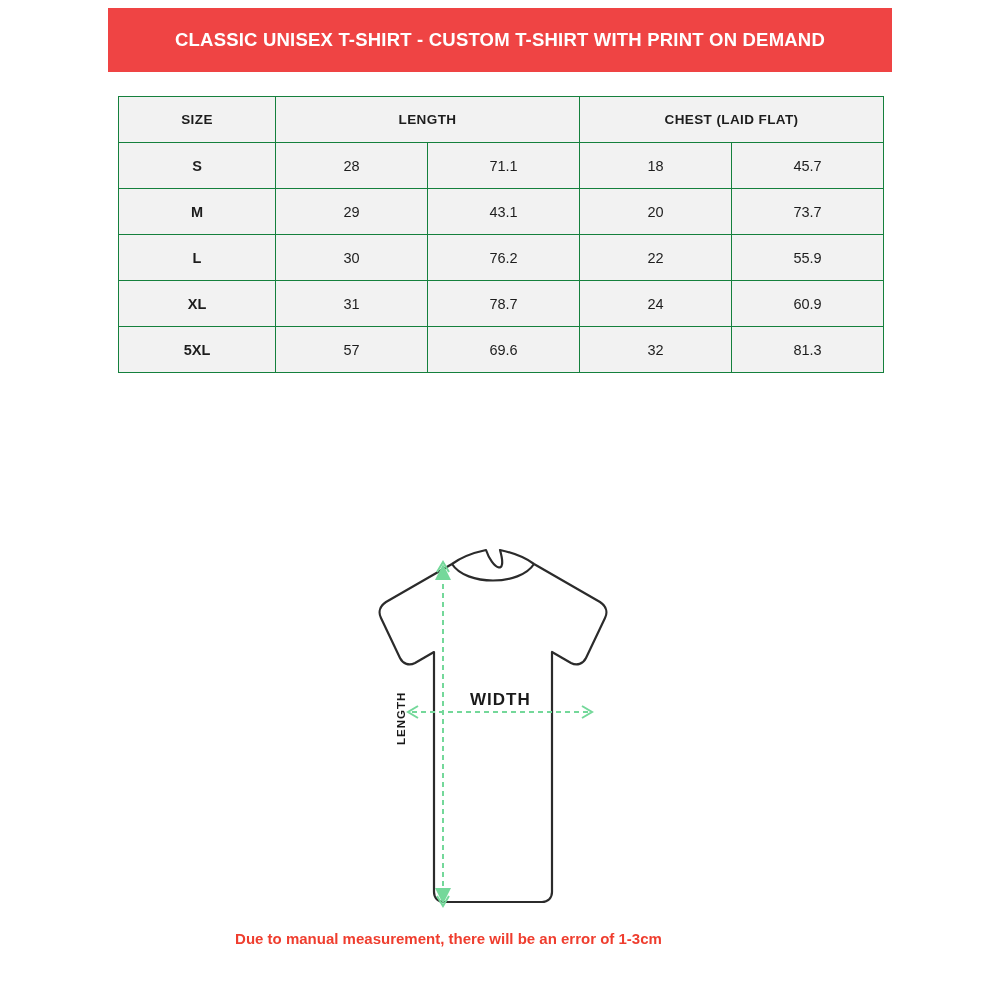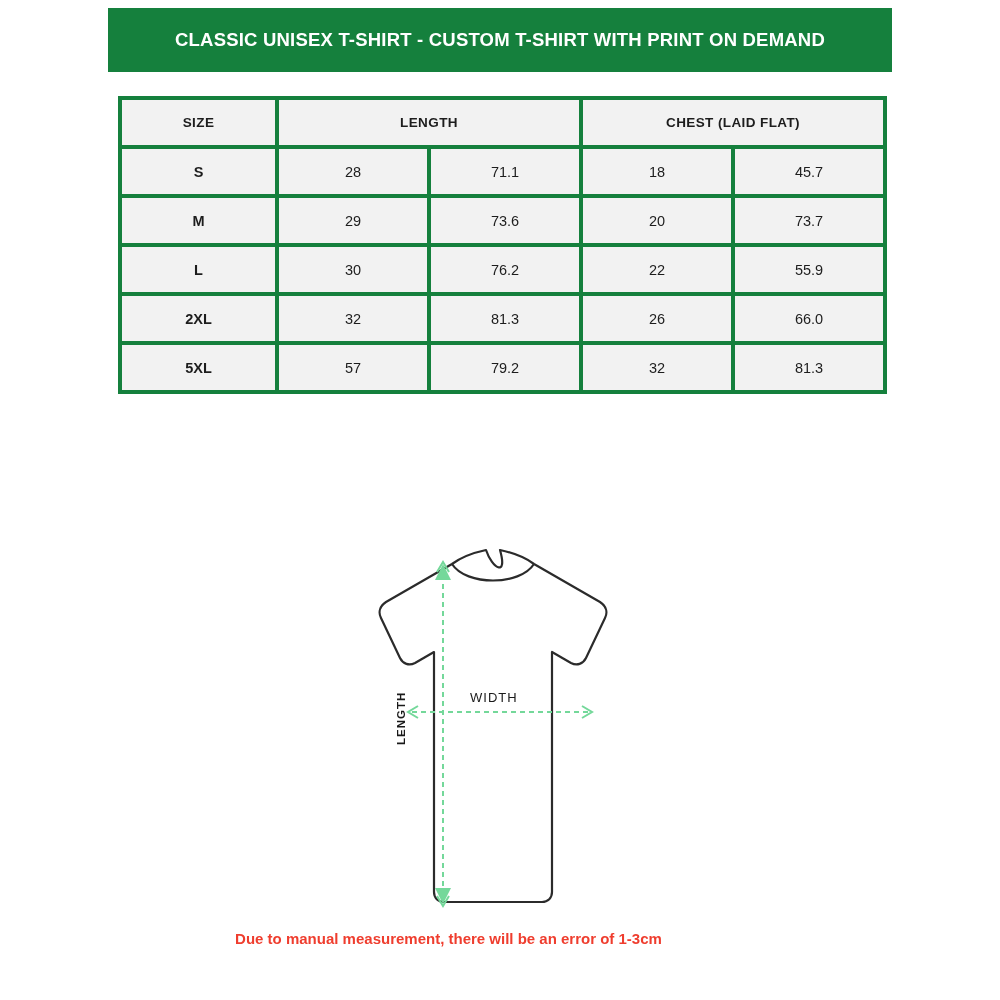--- a/index.html
+++ b/index.html
@@ -16,21 +16,21 @@
     overflow: hidden;
   }
 
   
   .header-banner {
     position: absolute;
     left: 108px;
     top: 8px;
     width: 784px;
     height: 64px;
-    background: #15803d;
+    background: #ef4444;
     display: flex;
     align-items: center;
     justify-content: center;
   }
   .header-title {
     color: #ffffff;
     font-size: 18.5px;
     font-weight: bold;
     letter-spacing: 0.2px;
     text-align: center;
@@ -43,21 +43,21 @@
     left: 118px;
     top: 96px;
     width: 764px;
   }
   table.size-table {
     border-collapse: collapse;
     width: 764px;
     table-layout: fixed;
   }
   table.size-table td, table.size-table th {
-    border: 4px solid #15803d;
+    border: 1px solid #15803d;
     height: 45px;
     text-align: center;
     vertical-align: middle;
     font-size: 14.5px;
     color: #1d1d1d;
     background: #f2f2f2;
     padding: 0;
   }
   table.size-table thead th {
     font-weight: bold;
@@ -79,22 +79,22 @@
     top: 540px;
     width: 400px;
     height: 390px;
   }
   .diagram svg { display: block; }
 
   .label-width {
     position: absolute;
     left: 470px;
     top: 690px;
-    font-size: 13px;
-    font-weight: normal;
+    font-size: 17px;
+    font-weight: bold;
     letter-spacing: 1px;
     color: #1a1a1a;
   }
   .label-length {
     position: absolute;
     left: 395px;
     top: 745px;
     font-size: 11.5px;
     font-weight: bold;
     letter-spacing: 1px;
@@ -142,42 +142,42 @@
       <tr>
         <td class="size-cell">S</td>
         <td>28</td>
         <td>71.1</td>
         <td>18</td>
         <td>45.7</td>
       </tr>
       <tr>
         <td class="size-cell">M</td>
         <td>29</td>
-        <td>73.6</td>
+        <td>43.1</td>
         <td>20</td>
         <td>73.7</td>
       </tr>
       <tr>
         <td class="size-cell">L</td>
         <td>30</td>
         <td>76.2</td>
         <td>22</td>
         <td>55.9</td>
       </tr>
       <tr>
-        <td class="size-cell">2XL</td>
-        <td>32</td>
-        <td>81.3</td>
-        <td>26</td>
-        <td>66.0</td>
+        <td class="size-cell">XL</td>
+        <td>31</td>
+        <td>78.7</td>
+        <td>24</td>
+        <td>60.9</td>
       </tr>
       <tr>
         <td class="size-cell">5XL</td>
         <td>57</td>
-        <td>79.2</td>
+        <td>69.6</td>
         <td>32</td>
         <td>81.3</td>
       </tr>
     </tbody>
   </table>
 </div>
 
 <div class="diagram">
   <svg width="400" height="390" viewBox="0 0 400 390" xmlns="http://www.w3.org/2000/svg">
 

